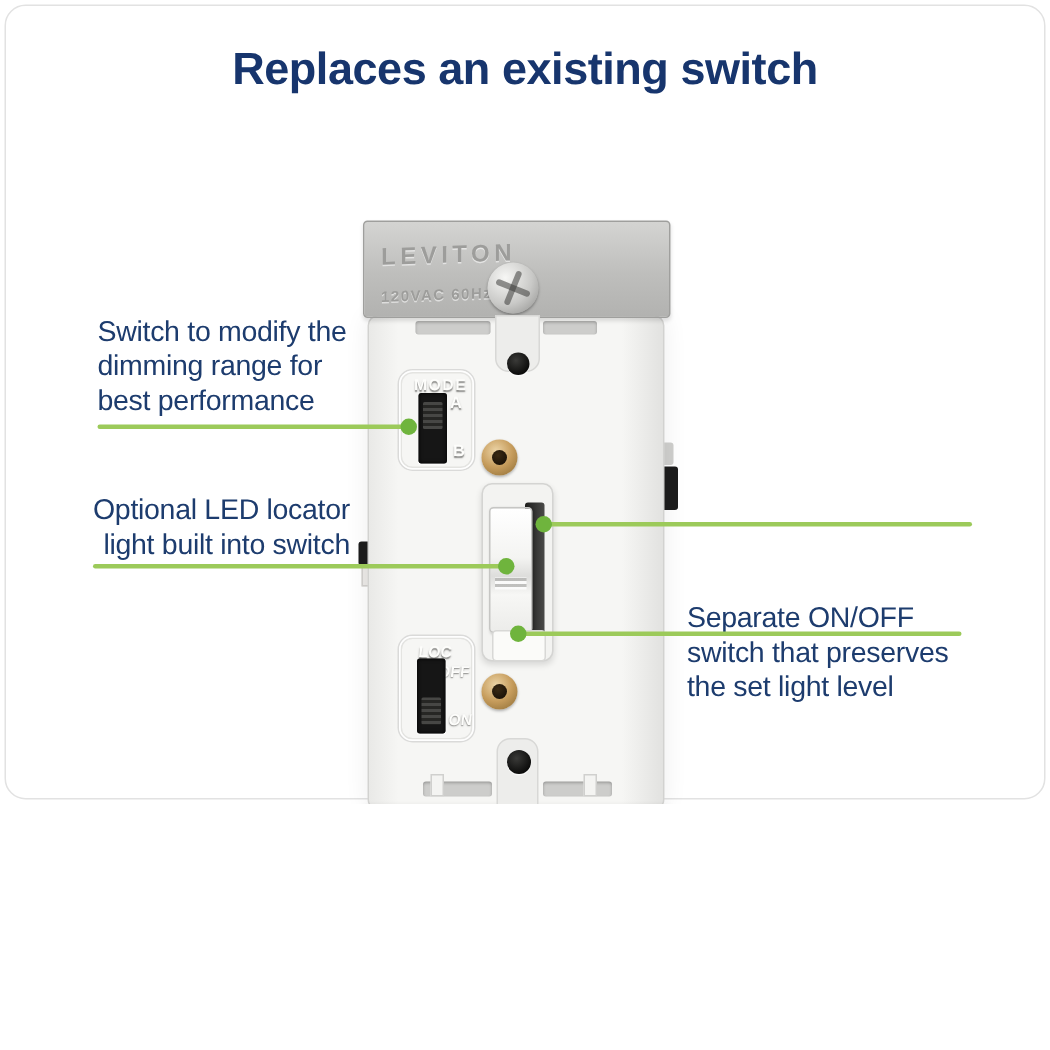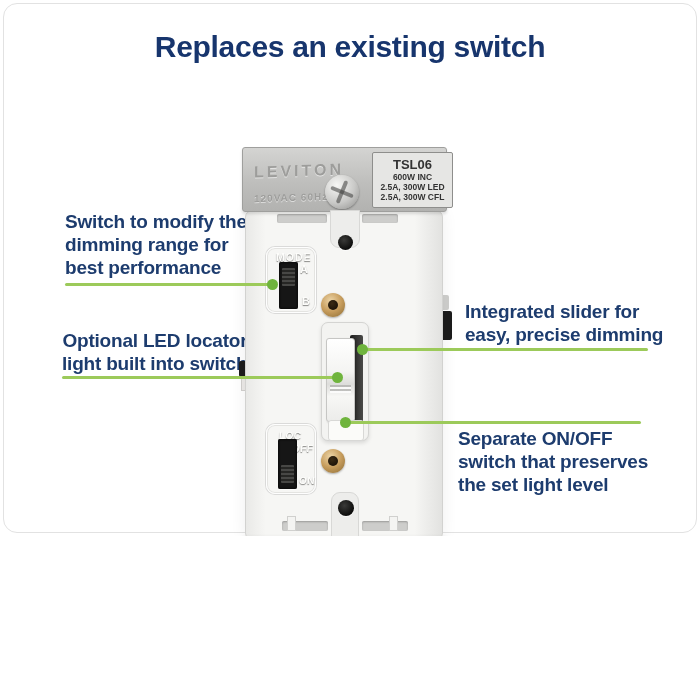--- a/index.html
+++ b/index.html
@@ -3,26 +3,26 @@
 <meta charset="utf-8">
 <style>
   html,body{margin:0;padding:0;background:#fff;}
   #canvas{position:relative;width:700px;height:536px;background:#ffffff;overflow:hidden;
           font-family:"Liberation Sans", sans-serif;}
   .card-border{position:absolute;inset:3px;border:1px solid #e2e2e2;border-radius:14px;pointer-events:none;}
 
   
   .title{position:absolute;left:0;right:0;top:30px;text-align:center;
          font-size:30px;font-weight:700;color:#17356d;letter-spacing:-0.3px;}
-  .ann{position:absolute;font-size:19px;line-height:23px;font-weight:700;color:#1d3c6e;
+  .ann{position:absolute;font-size:19px;line-height:23px;font-weight:400;color:#1d3c6e;
        white-space:pre-line;letter-spacing:-0.2px;}
   .ann.a1{left:65px;top:210px;}
   .ann.a2{left:62px;top:329px;text-align:right;}
   .ann.a3{left:465px;top:300px;}
-  .ann.a4{left:458px;top:427px;}
+  .ann.a4{left:458px;top:401px;}
 
   
   .lead{position:absolute;height:3px;background:#9cca5a;border-radius:2px;z-index:40;}
   .l1{left:65px;top:283px;width:207px;}
   .l2{left:62px;top:376px;width:275px;}
   .l3{left:362px;top:348px;width:286px;}
   .l4{left:345px;top:421px;width:296px;}
   .dot{position:absolute;width:11px;height:11px;border-radius:50%;background:#6fb43d;z-index:41;}
   .d1{left:267px;top:279px;} .d2{left:332px;top:372px;}
   .d3{left:357px;top:344px;} .d4{left:340px;top:417px;}
@@ -161,26 +161,20 @@
     <div class="side-tab st-right-black"></div>
     <div class="side-tab st-left-black"></div>
     <div class="side-tab st-left-white"></div>
 
     <div class="metal strap-top">
       <div class="emboss-metal brand">LEVITON</div>
       <div class="emboss-metal rating">120VAC 60Hz</div>
       <div class="screw s-top">
           <div class="cross"></div>
         </div>
-      <div class="spec-label">
-        <div class="model">TSL06</div>
-        <div class="spec">600W INC</div>
-        <div class="spec">2.5A, 300W LED</div>
-        <div class="spec">2.5A, 300W CFL</div>
-      </div>
     </div>
 
     <div class="slot tl"></div>
     <div class="slot tr"></div>
     <div class="bracket-tab top">
       <div class="hole"></div>
     </div>
 
     <div class="panel mode">
       <div class="emboss-white mode-title">MODE</div>
@@ -228,22 +222,20 @@
     </div>
 
     <div class="reflection"></div>
   </div>
 
   <div class="ann a1">Switch to modify the
 dimming range for
 best performance</div>
   <div class="ann a2">Optional LED locator
 light built into switch</div>
-  <div class="ann a3">Integrated slider for
-easy, precise dimming</div>
   <div class="ann a4">Separate ON/OFF
 switch that preserves
 the set light level</div>
 
   <div class="lead l1"></div>
   <div class="lead l2"></div>
   <div class="lead l3"></div>
   <div class="lead l4"></div>
 
   <div class="dot d1"></div>

